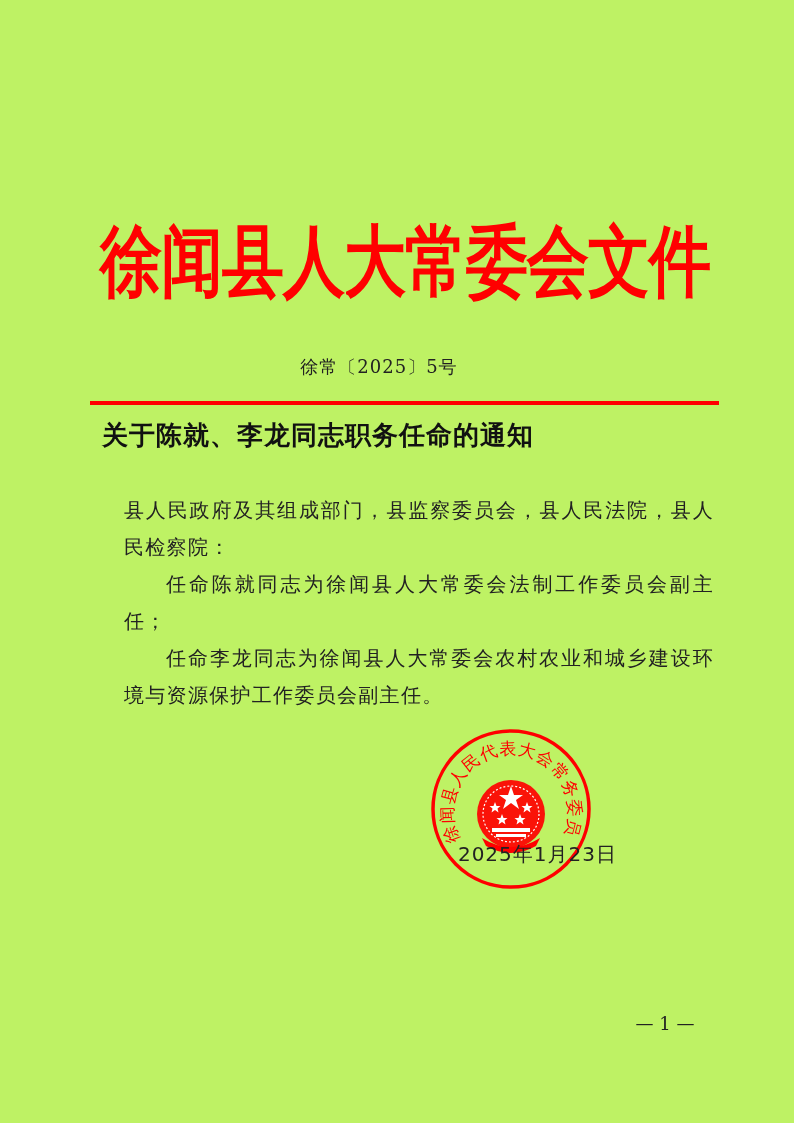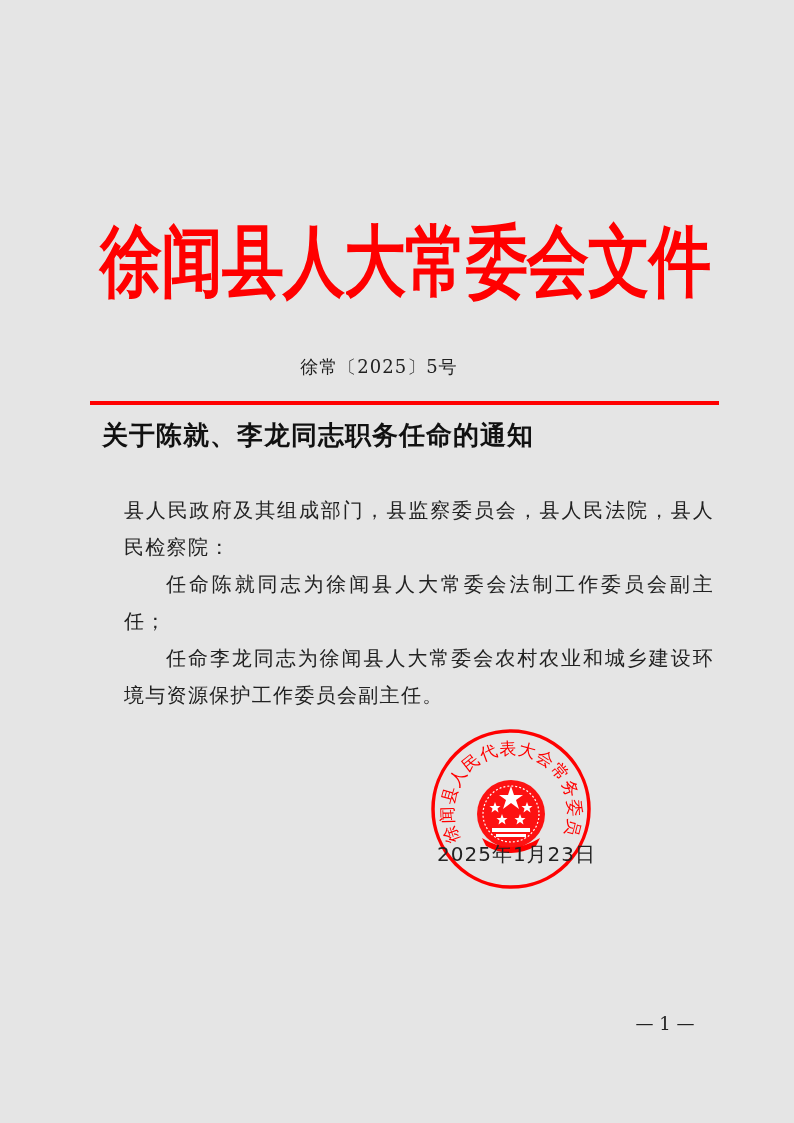--- a/index.html
+++ b/index.html
@@ -1,17 +1,17 @@
 <!DOCTYPE html>
 <html><head>
   <meta charset="utf-8">
   <style>
     html, body { margin: 0; padding: 0; background: #ffffff; }
     body { width: 794px; height: 1123px; position: relative; overflow: hidden; }
-    .page { position: absolute; left: 0; top: 0; width: 794px; height: 1123px; background: #e5e5e5; }
+    .page { position: absolute; left: 0; top: 0; width: 794px; height: 1123px; background: #bef264; }
 
     .masthead {
       position: absolute; left: 90px; top: 212px; width: 630px; height: 100px;
       color: #ff0000; font-family: "DejaVu Serif", "Liberation Serif", serif;
       font-size: 62px; line-height: 100px; text-align: center; letter-spacing: -1px;
       transform: scaleY(1.25); transform-origin: center;
       font-weight: bold;
     }
 
     .doc-number {
@@ -42,21 +42,21 @@
 
     .seal {
       position: absolute; left: 430px; top: 728px; width: 162px; height: 162px;
     }
 
     .signature {
       position: absolute; left: 437px; top: 834px; width: 180px;
       font-family: "DejaVu Sans", "Liberation Sans", sans-serif; font-size: 20px;
       color: #222; letter-spacing: 1px; z-index: 2;
     }
-    .signature .sig-date { margin-top: 7px; display: block; }
+    .signature .sig-date { margin-top: 7px; display: block; text-align: right; }
     .signature .sig-org { display: block; }
 
     .page-number {
       position: absolute; left: 630px; top: 1013px; width: 70px; text-align: center;
       font-family: "DejaVu Serif", "Liberation Serif", serif; font-size: 18px; color: #222;
     }
   </style>
 </head>
 <body>
 

